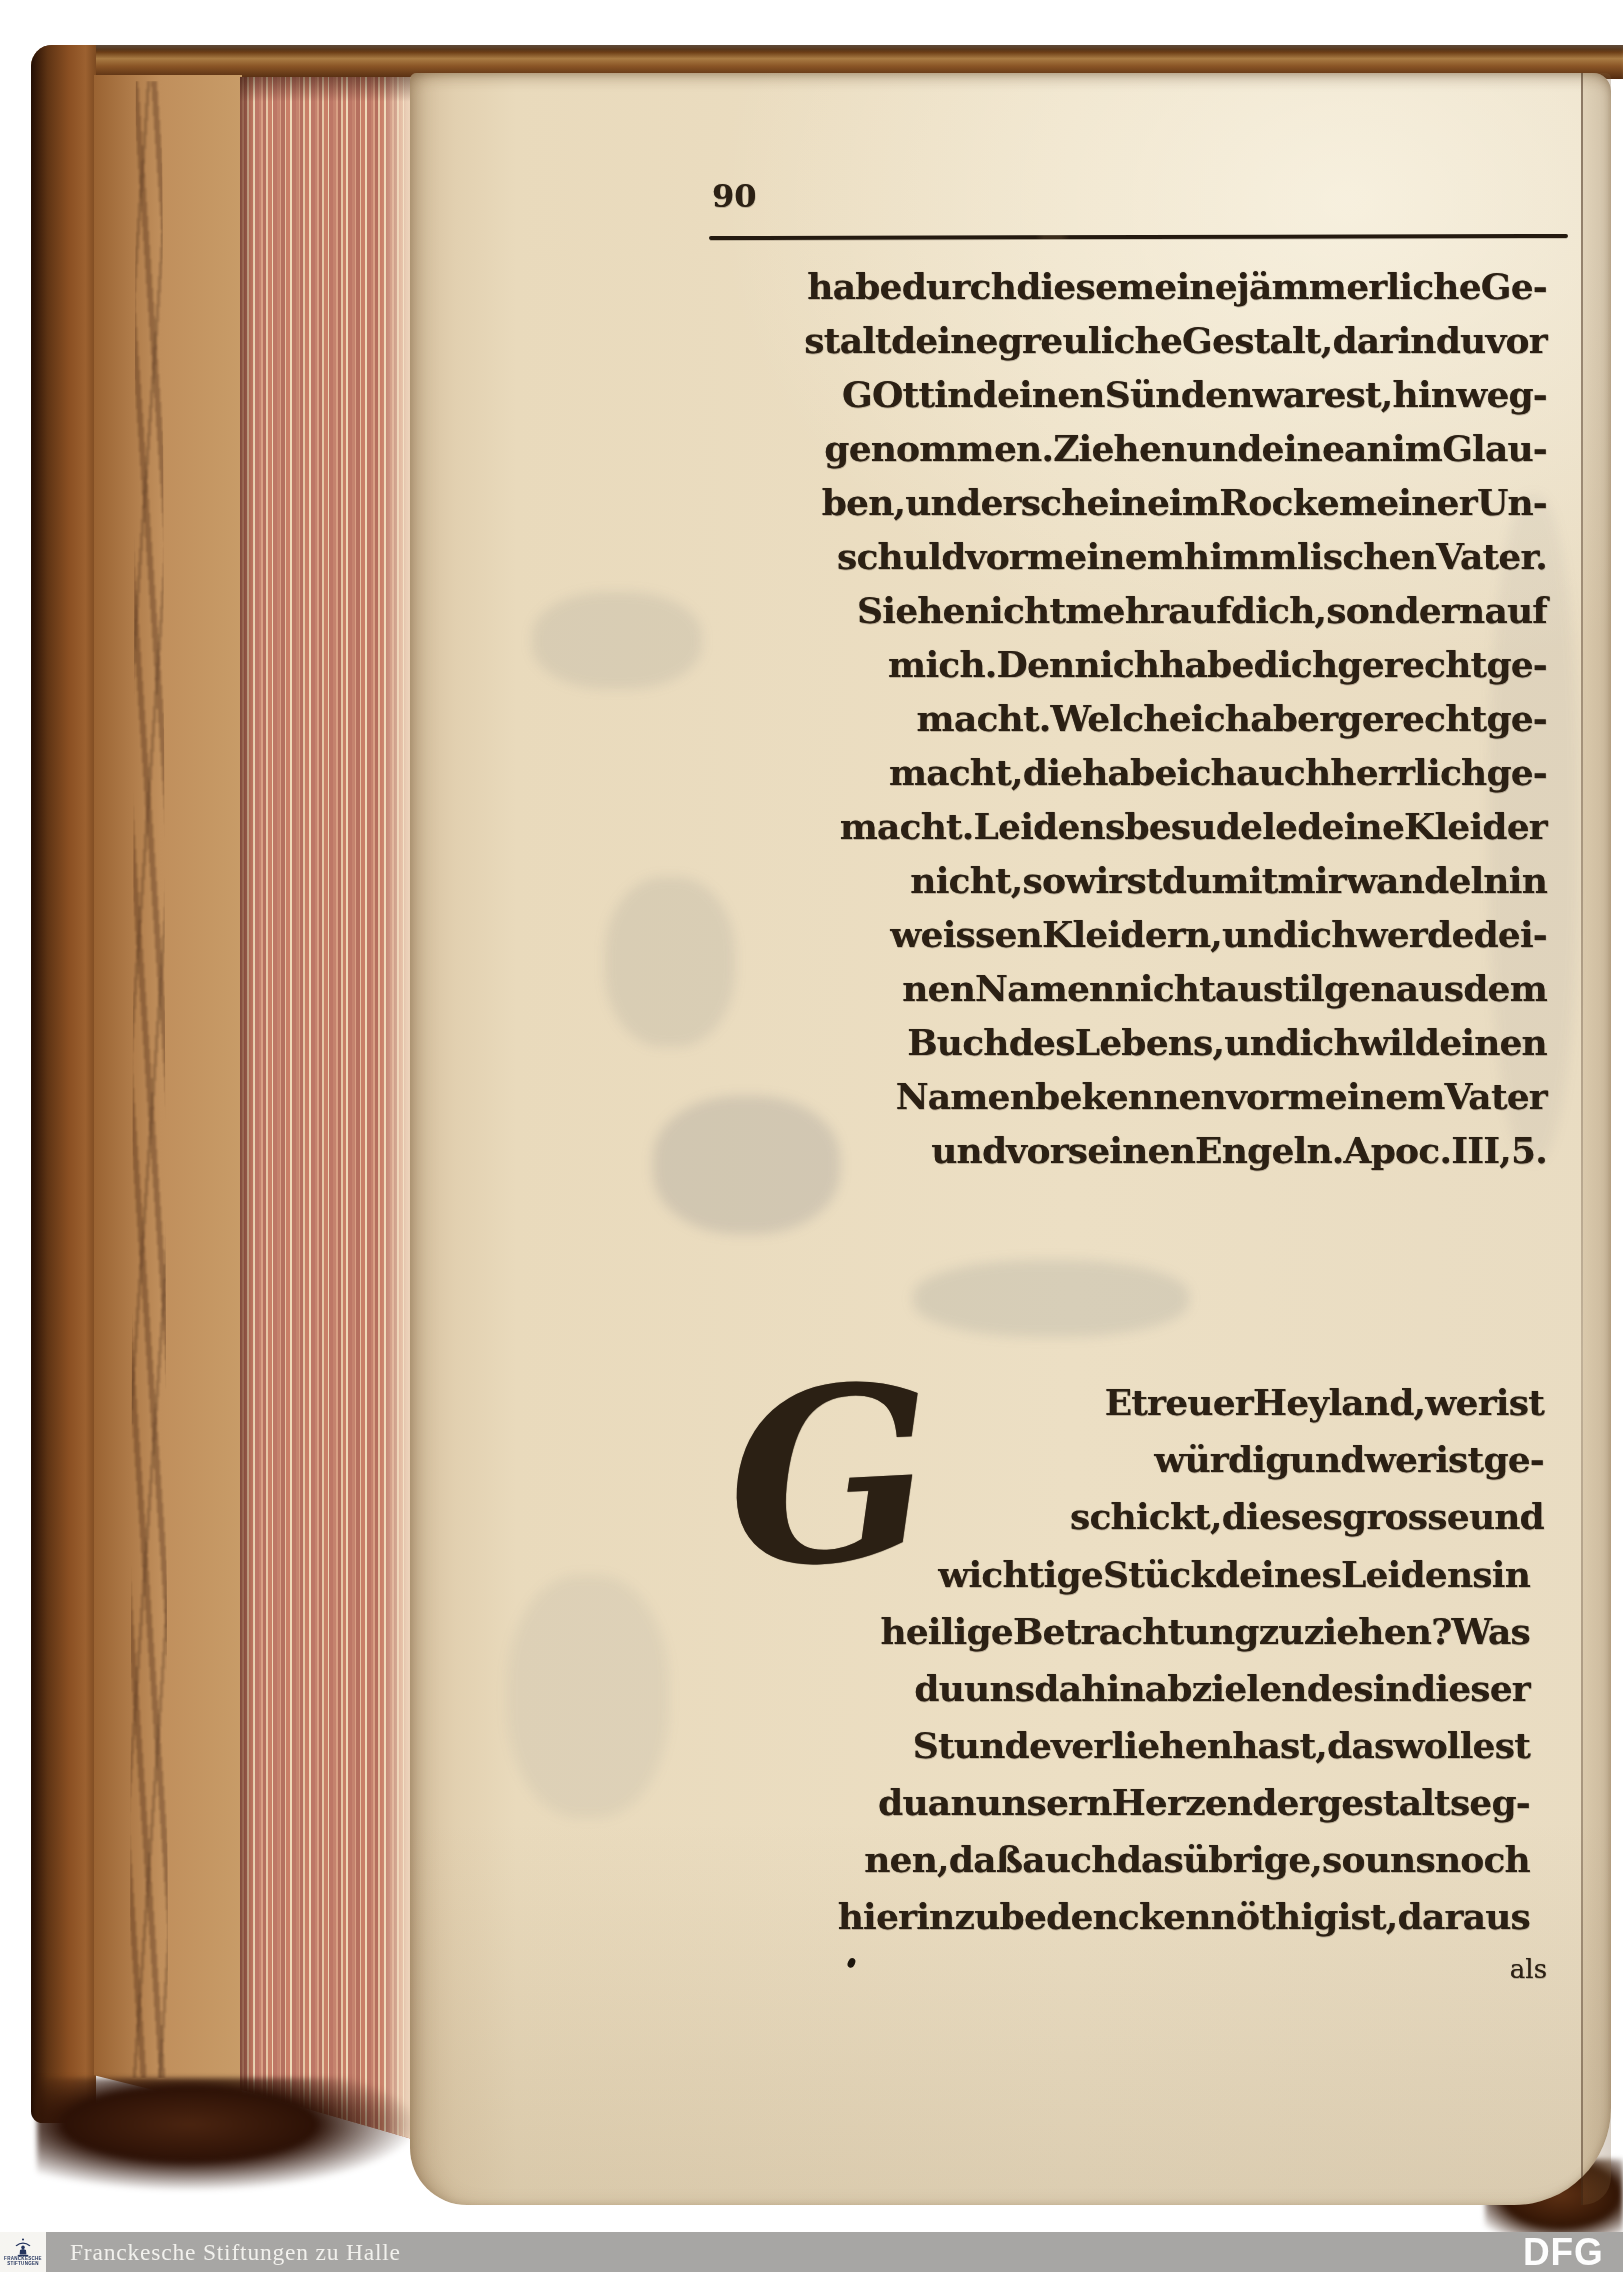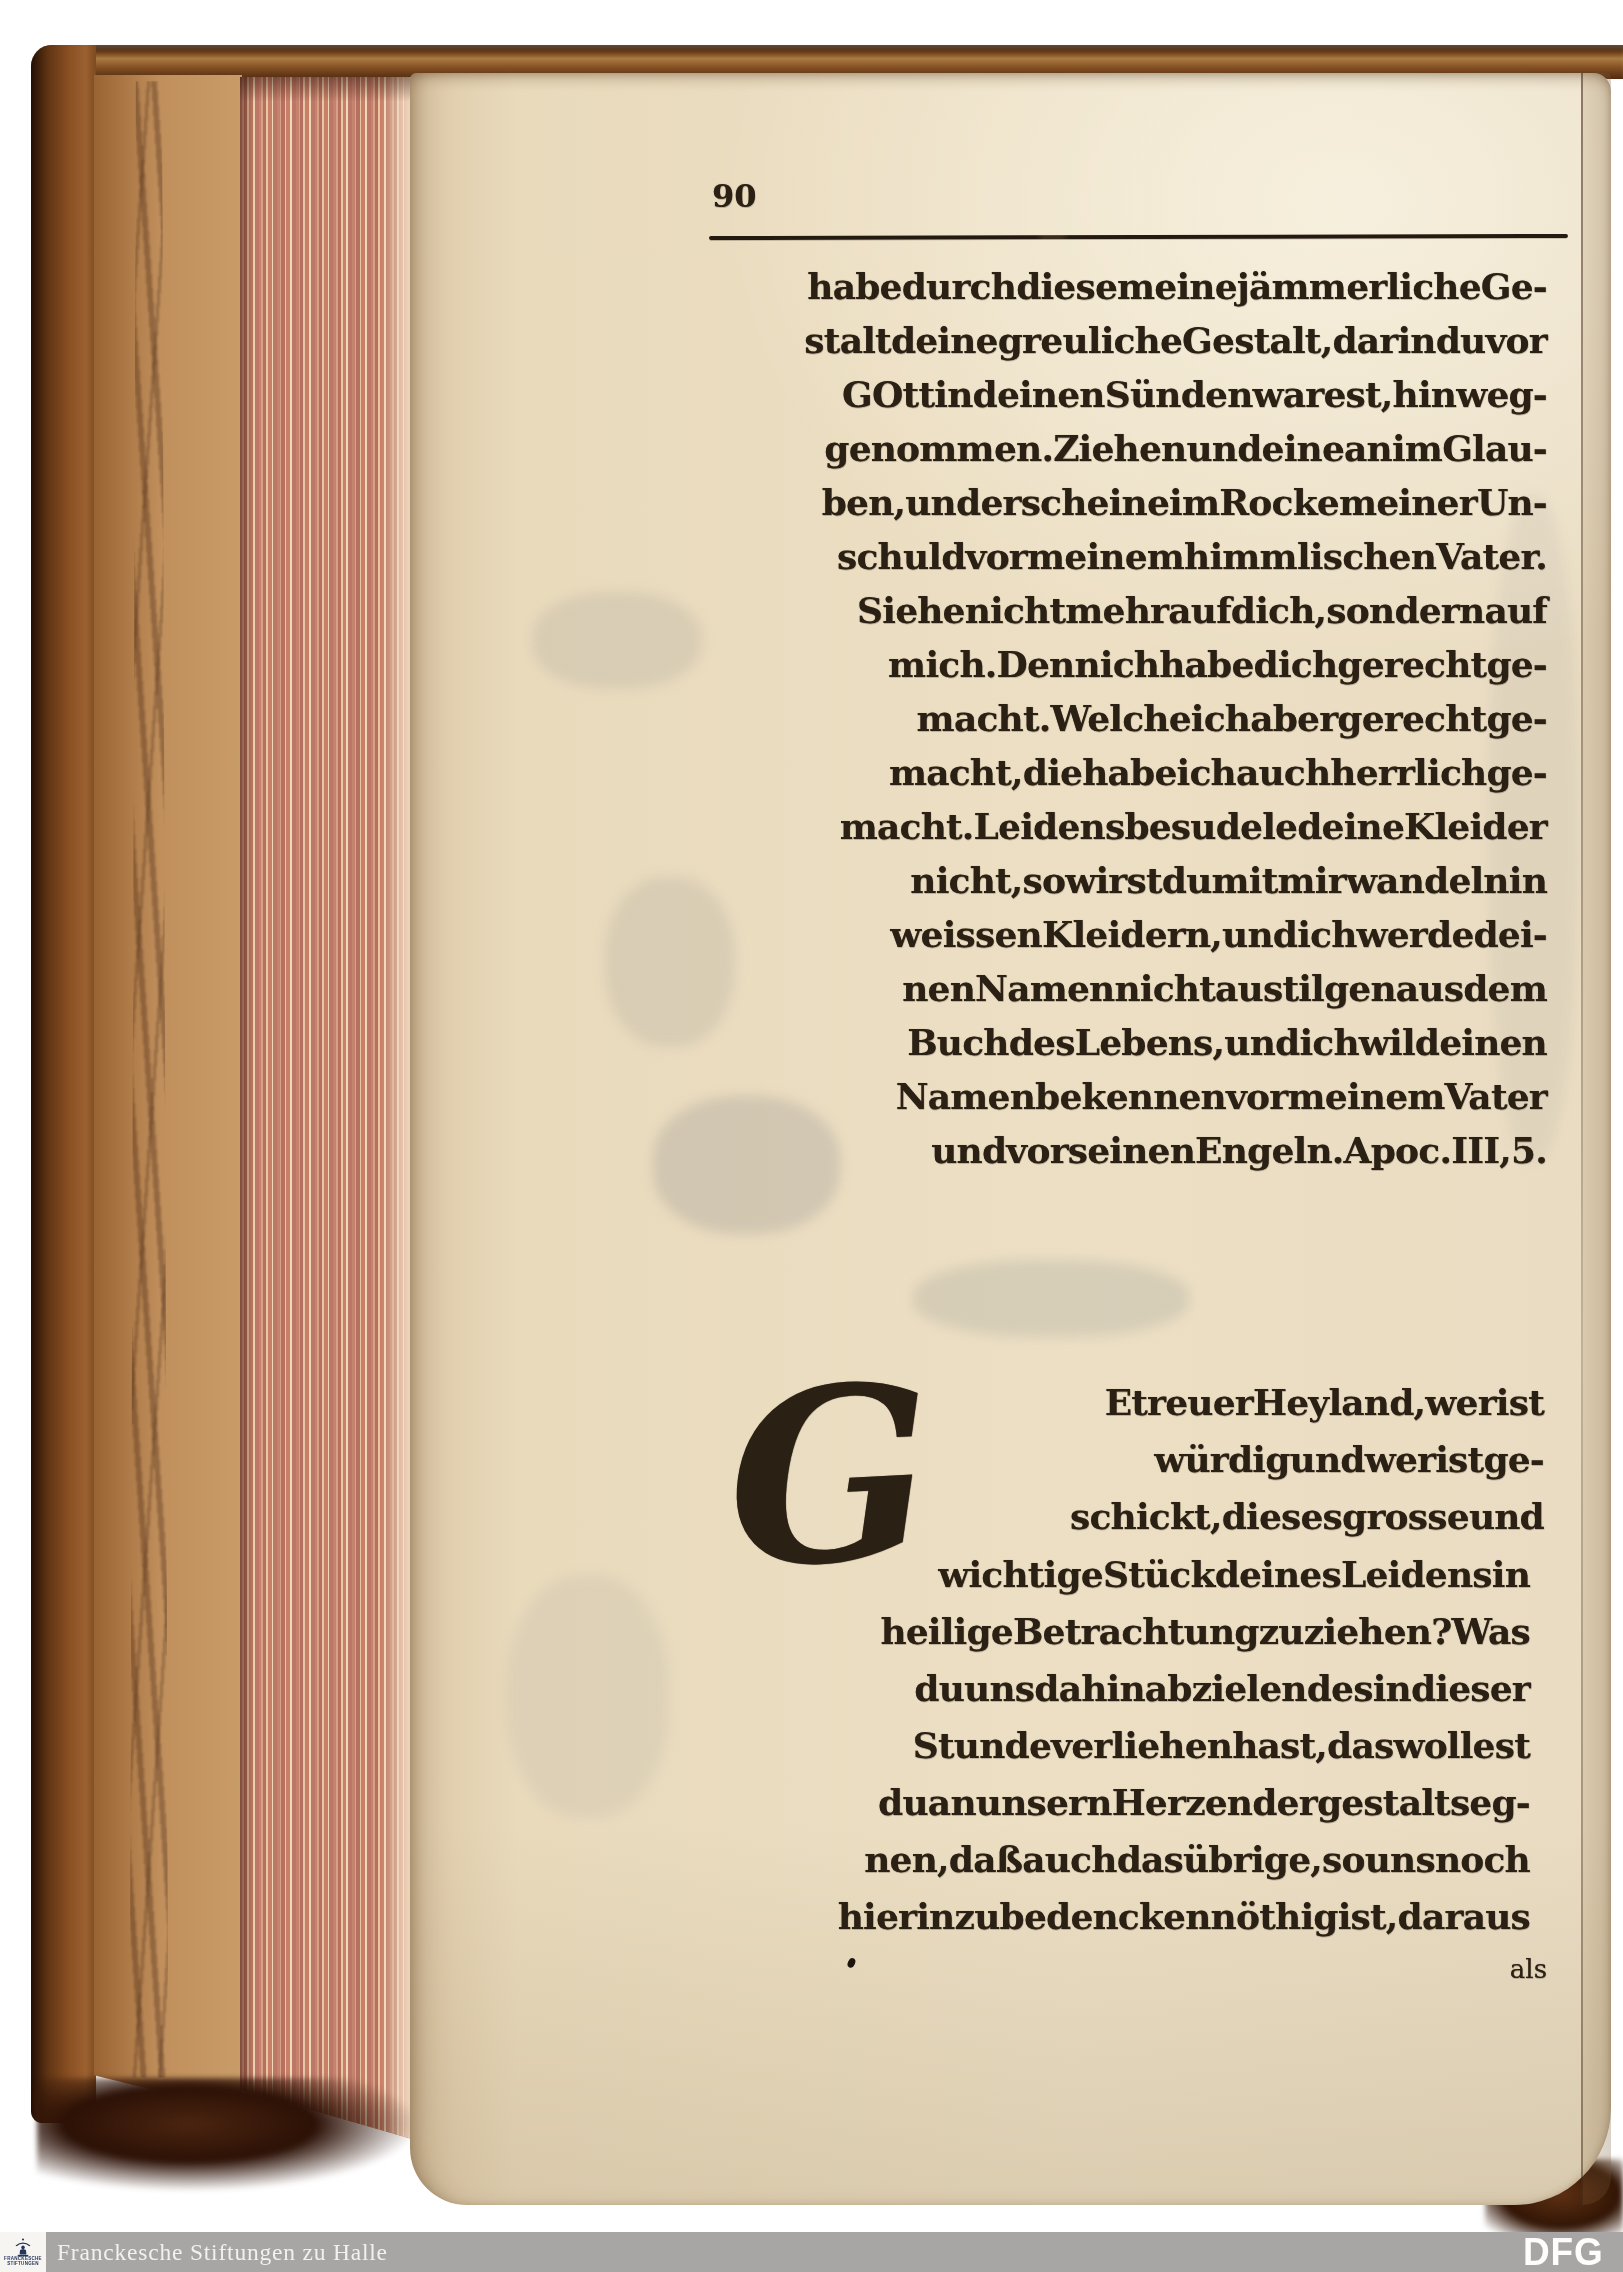--- a/index.html
+++ b/index.html
@@ -96,21 +96,21 @@
   .catchword{position:absolute;left:321px;top:1881px;width:816px;text-align:right;
     font-size:26px;font-weight:normal;}
 
   
   .footer-bar{position:absolute;left:0;bottom:0;width:1623px;height:41px;background:#a7a6a4;}
   .logo-box{position:absolute;left:0;top:0;width:46px;height:41px;background:#f6f5f1;
     display:flex;flex-direction:column;align-items:center;justify-content:center;}
   .emblem{width:18px;height:19.5px;display:block;}
   .logo-t1,.logo-t2{font-family:"Liberation Sans",sans-serif;font-size:4.5px;line-height:4.9px;
     letter-spacing:0.3px;color:#25355e;font-weight:bold;}
-  .institution{position:absolute;left:57px;top:0;height:41px;display:flex;align-items:center;
+  .institution{position:absolute;left:70px;top:0;height:41px;display:flex;align-items:center;
     font-family:"Liberation Serif",serif;font-size:23.5px;letter-spacing:0.8px;color:#f2f1ed;}
   .dfg{position:absolute;right:19.5px;top:0;height:41px;display:flex;align-items:center;
     font-family:"Liberation Sans",sans-serif;font-weight:bold;font-size:37px;
     letter-spacing:0.8px;color:#fdfdfd;transform:scaleY(1.04);}
 </style>
 </head>
 <body>
 
 <div id="stage">
 

